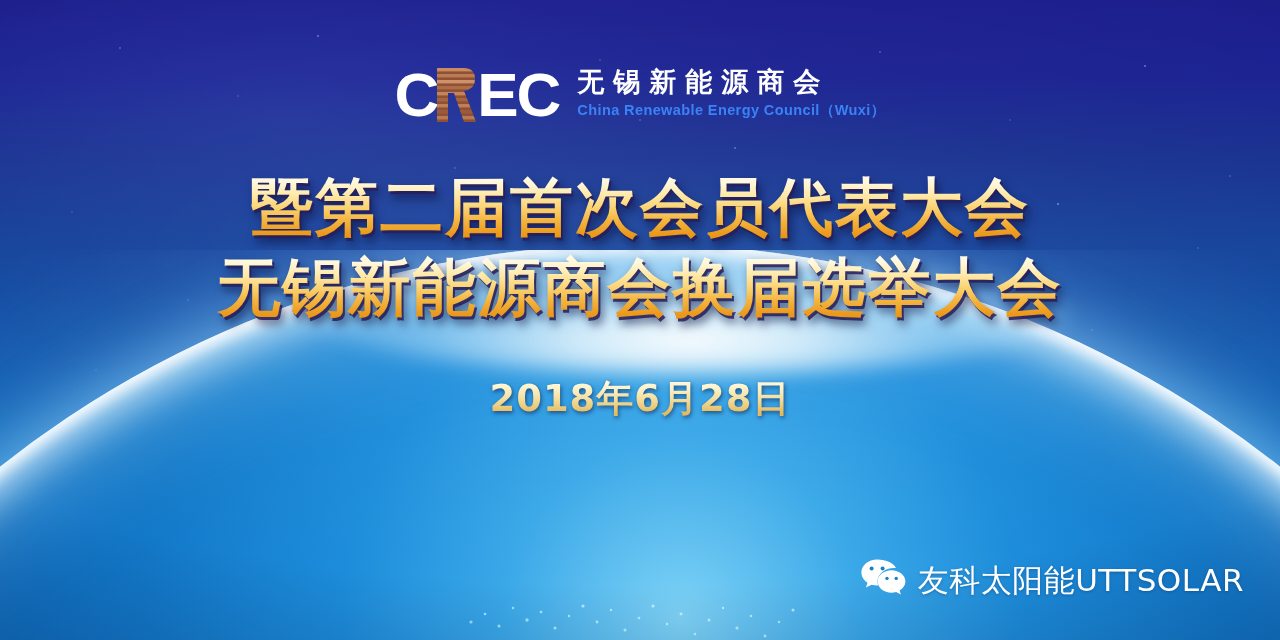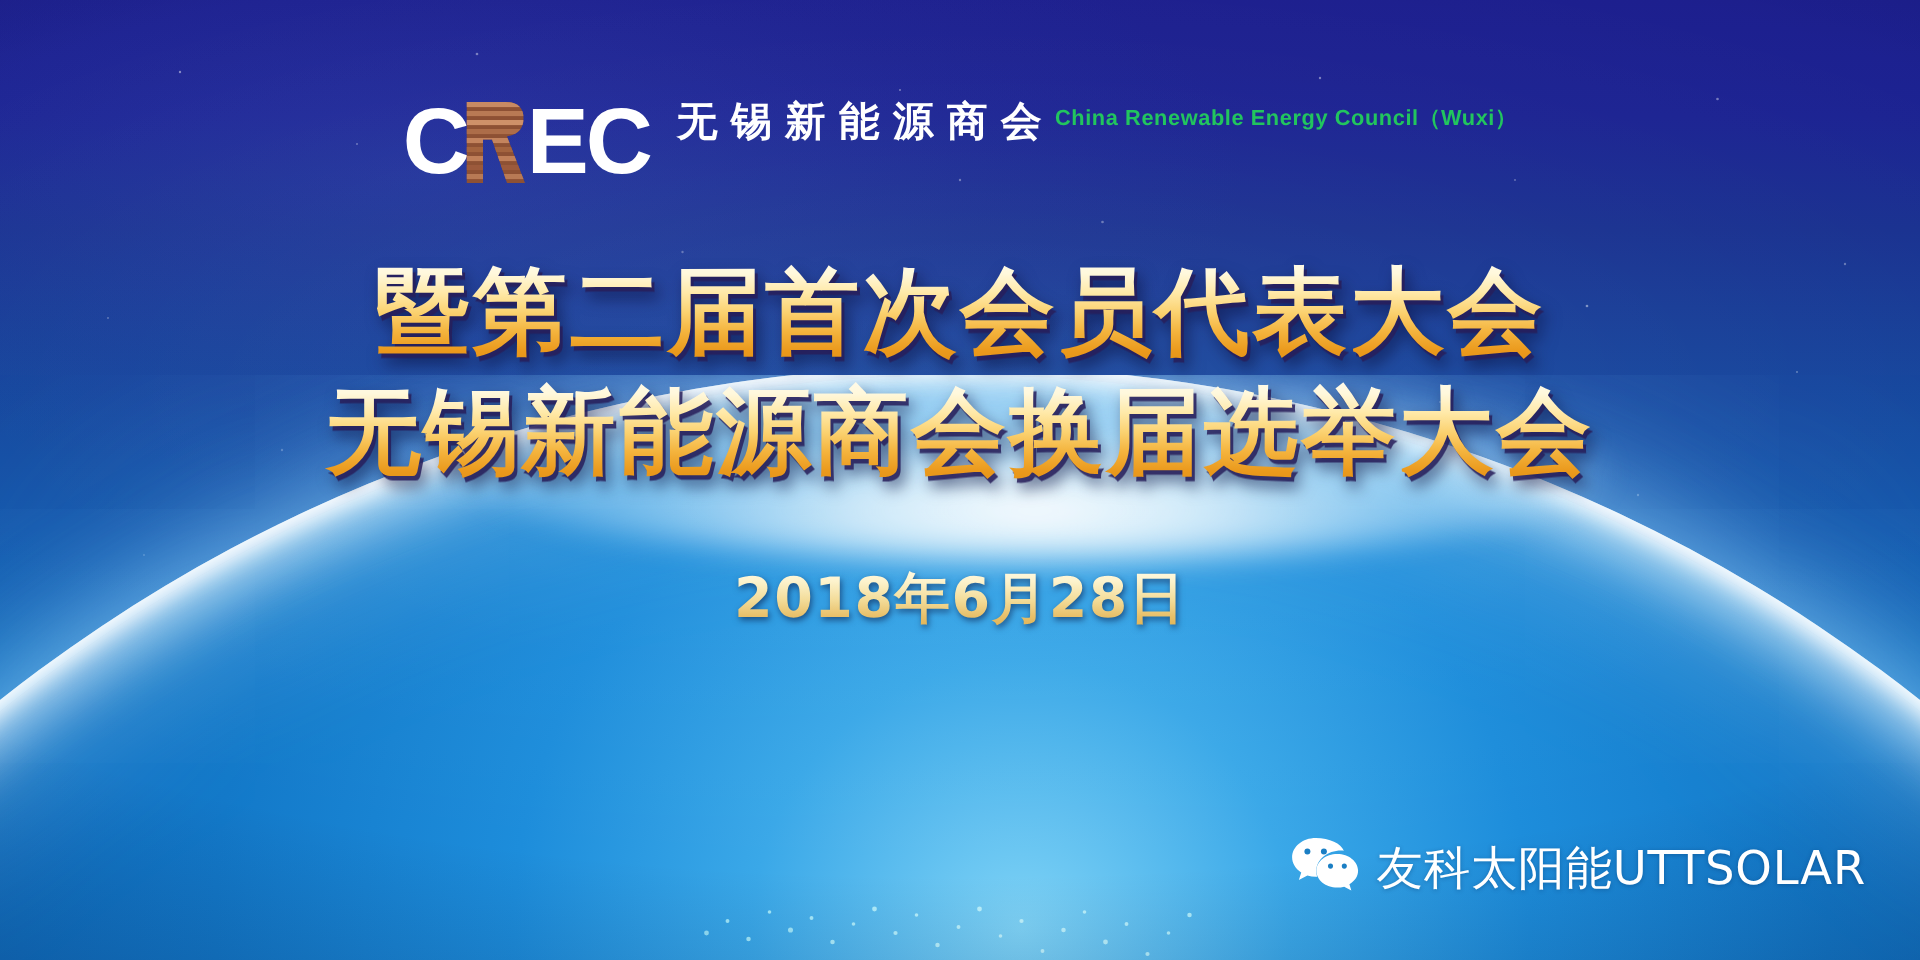--- a/index.html
+++ b/index.html
@@ -181,35 +181,35 @@
   }
   .cec-r {
     position: relative;
     width: 46px;
     height: 58px;
     margin: 0 -2px 0 -4px;
     display: inline-block;
   }
   .logo-right {
     display: flex;
-    flex-direction: row;
+    flex-direction: column;
     justify-content: center;
     padding-top: 2px;
   }
   .logo-cn {
     color: #ffffff;
     font-size: 27px;
     font-weight: 700;
     letter-spacing: 9px;
     line-height: 1.15;
     white-space: nowrap;
     font-family: "DejaVu Sans", "Liberation Sans", sans-serif;
   }
   .logo-en {
-    color: #22c55e;
+    color: #3b82f6;
     font-size: 14.5px;
     font-weight: 700;
     letter-spacing: 0.4px;
     line-height: 1.25;
     margin-top: 4px;
     white-space: nowrap;
   }
 
   
   .title-block {

